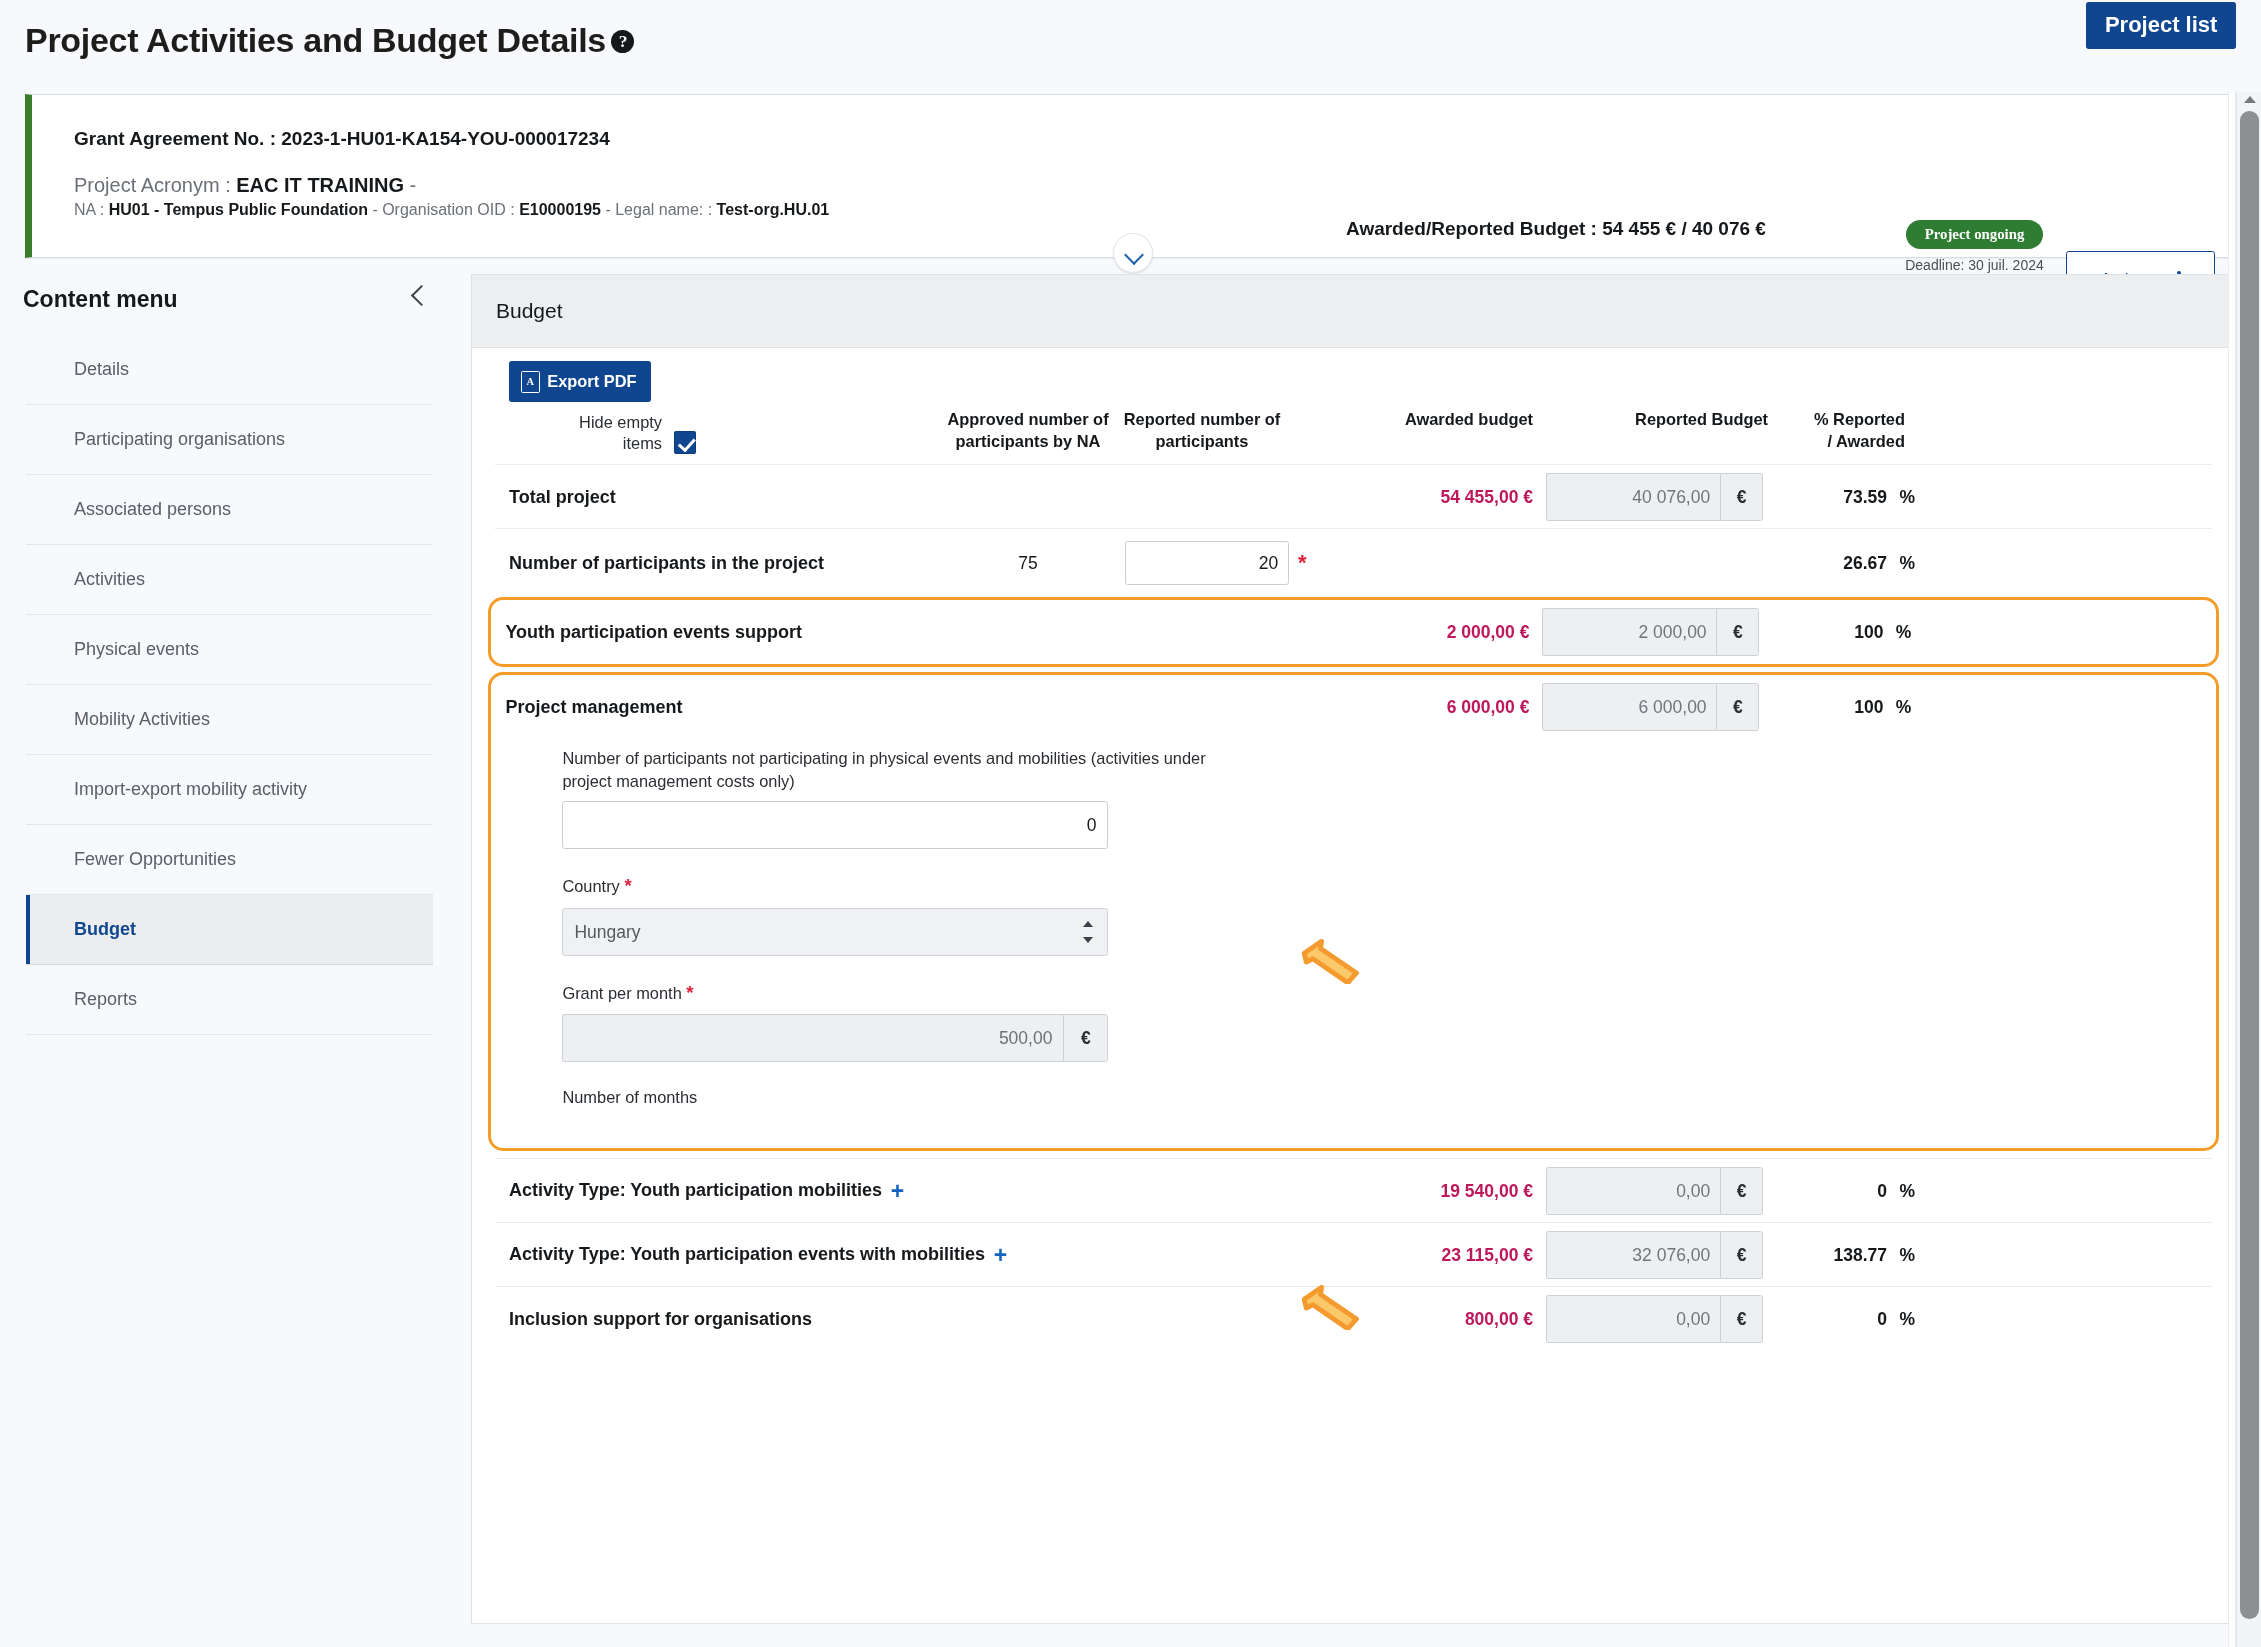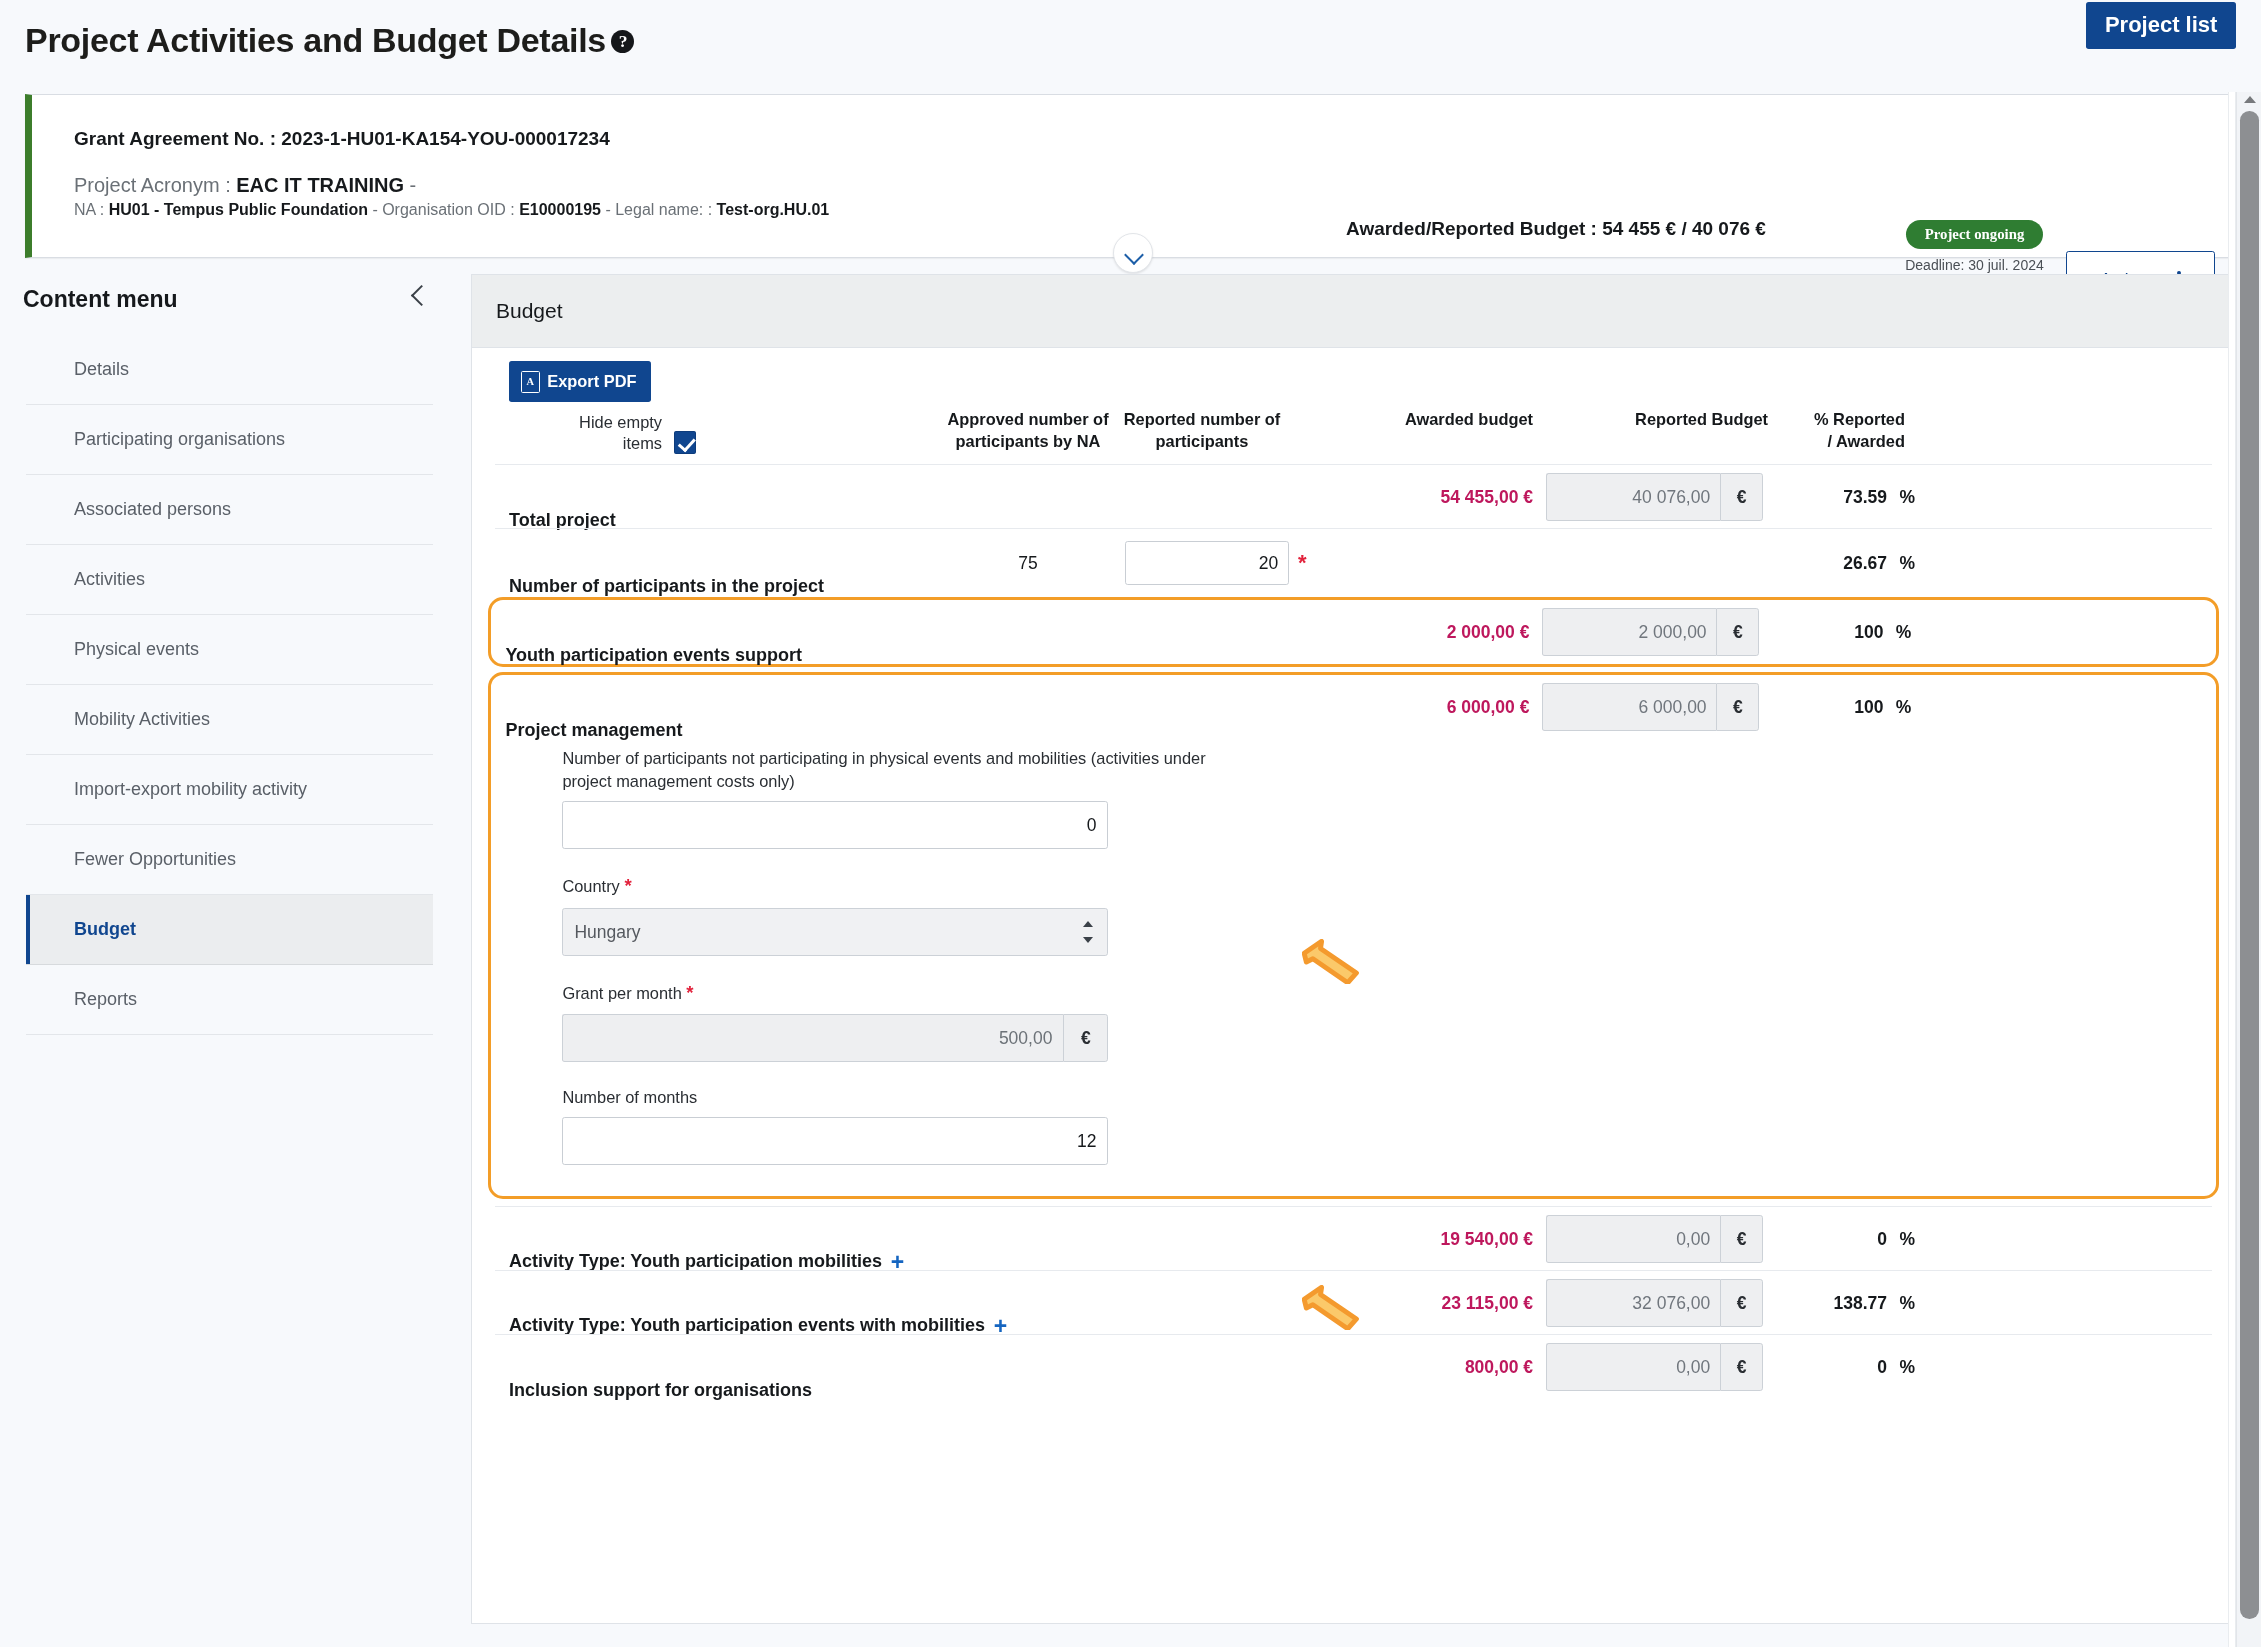--- a/index.html
+++ b/index.html
@@ -354,21 +354,20 @@
   }
   .row.tall { height: 69px; }
   .row-label {
     position: absolute;
     left: 14px; top: 50%;
     transform: translateY(-50%);
     font-size: 18px;
     font-weight: bold;
     color: #16191c;
     white-space: nowrap;
-    margin-top: 23px;
   }
   .plus-icon {
     display: inline-block;
     margin-left: 8.7px;
     color: #1565c0;
     font-size: 23px;
     font-weight: bold;
     vertical-align: -2.2px;
     cursor: pointer;
   }
@@ -759,21 +758,20 @@
             <span class="star">*</span>
           </div>
           <div class="money-field">
             <div class="mf-in">500,00</div>
             <div class="mf-sfx">€</div>
           </div>
 
           <div class="field-gap"></div>
 
           <div class="field-label">Number of months</div>
-          <div class="txt-input">12</div>
         </div>
       </div>
 
       <div class="row" style="margin-top:6.6px;">
         <div class="row-label">
           <span>Activity Type: Youth participation mobilities</span><span class="plus-icon">+</span>
         </div>
         <div class="cell-awarded">19 540,00 €</div>
         <div class="money-group">
           <div class="money-input">0,00</div>

